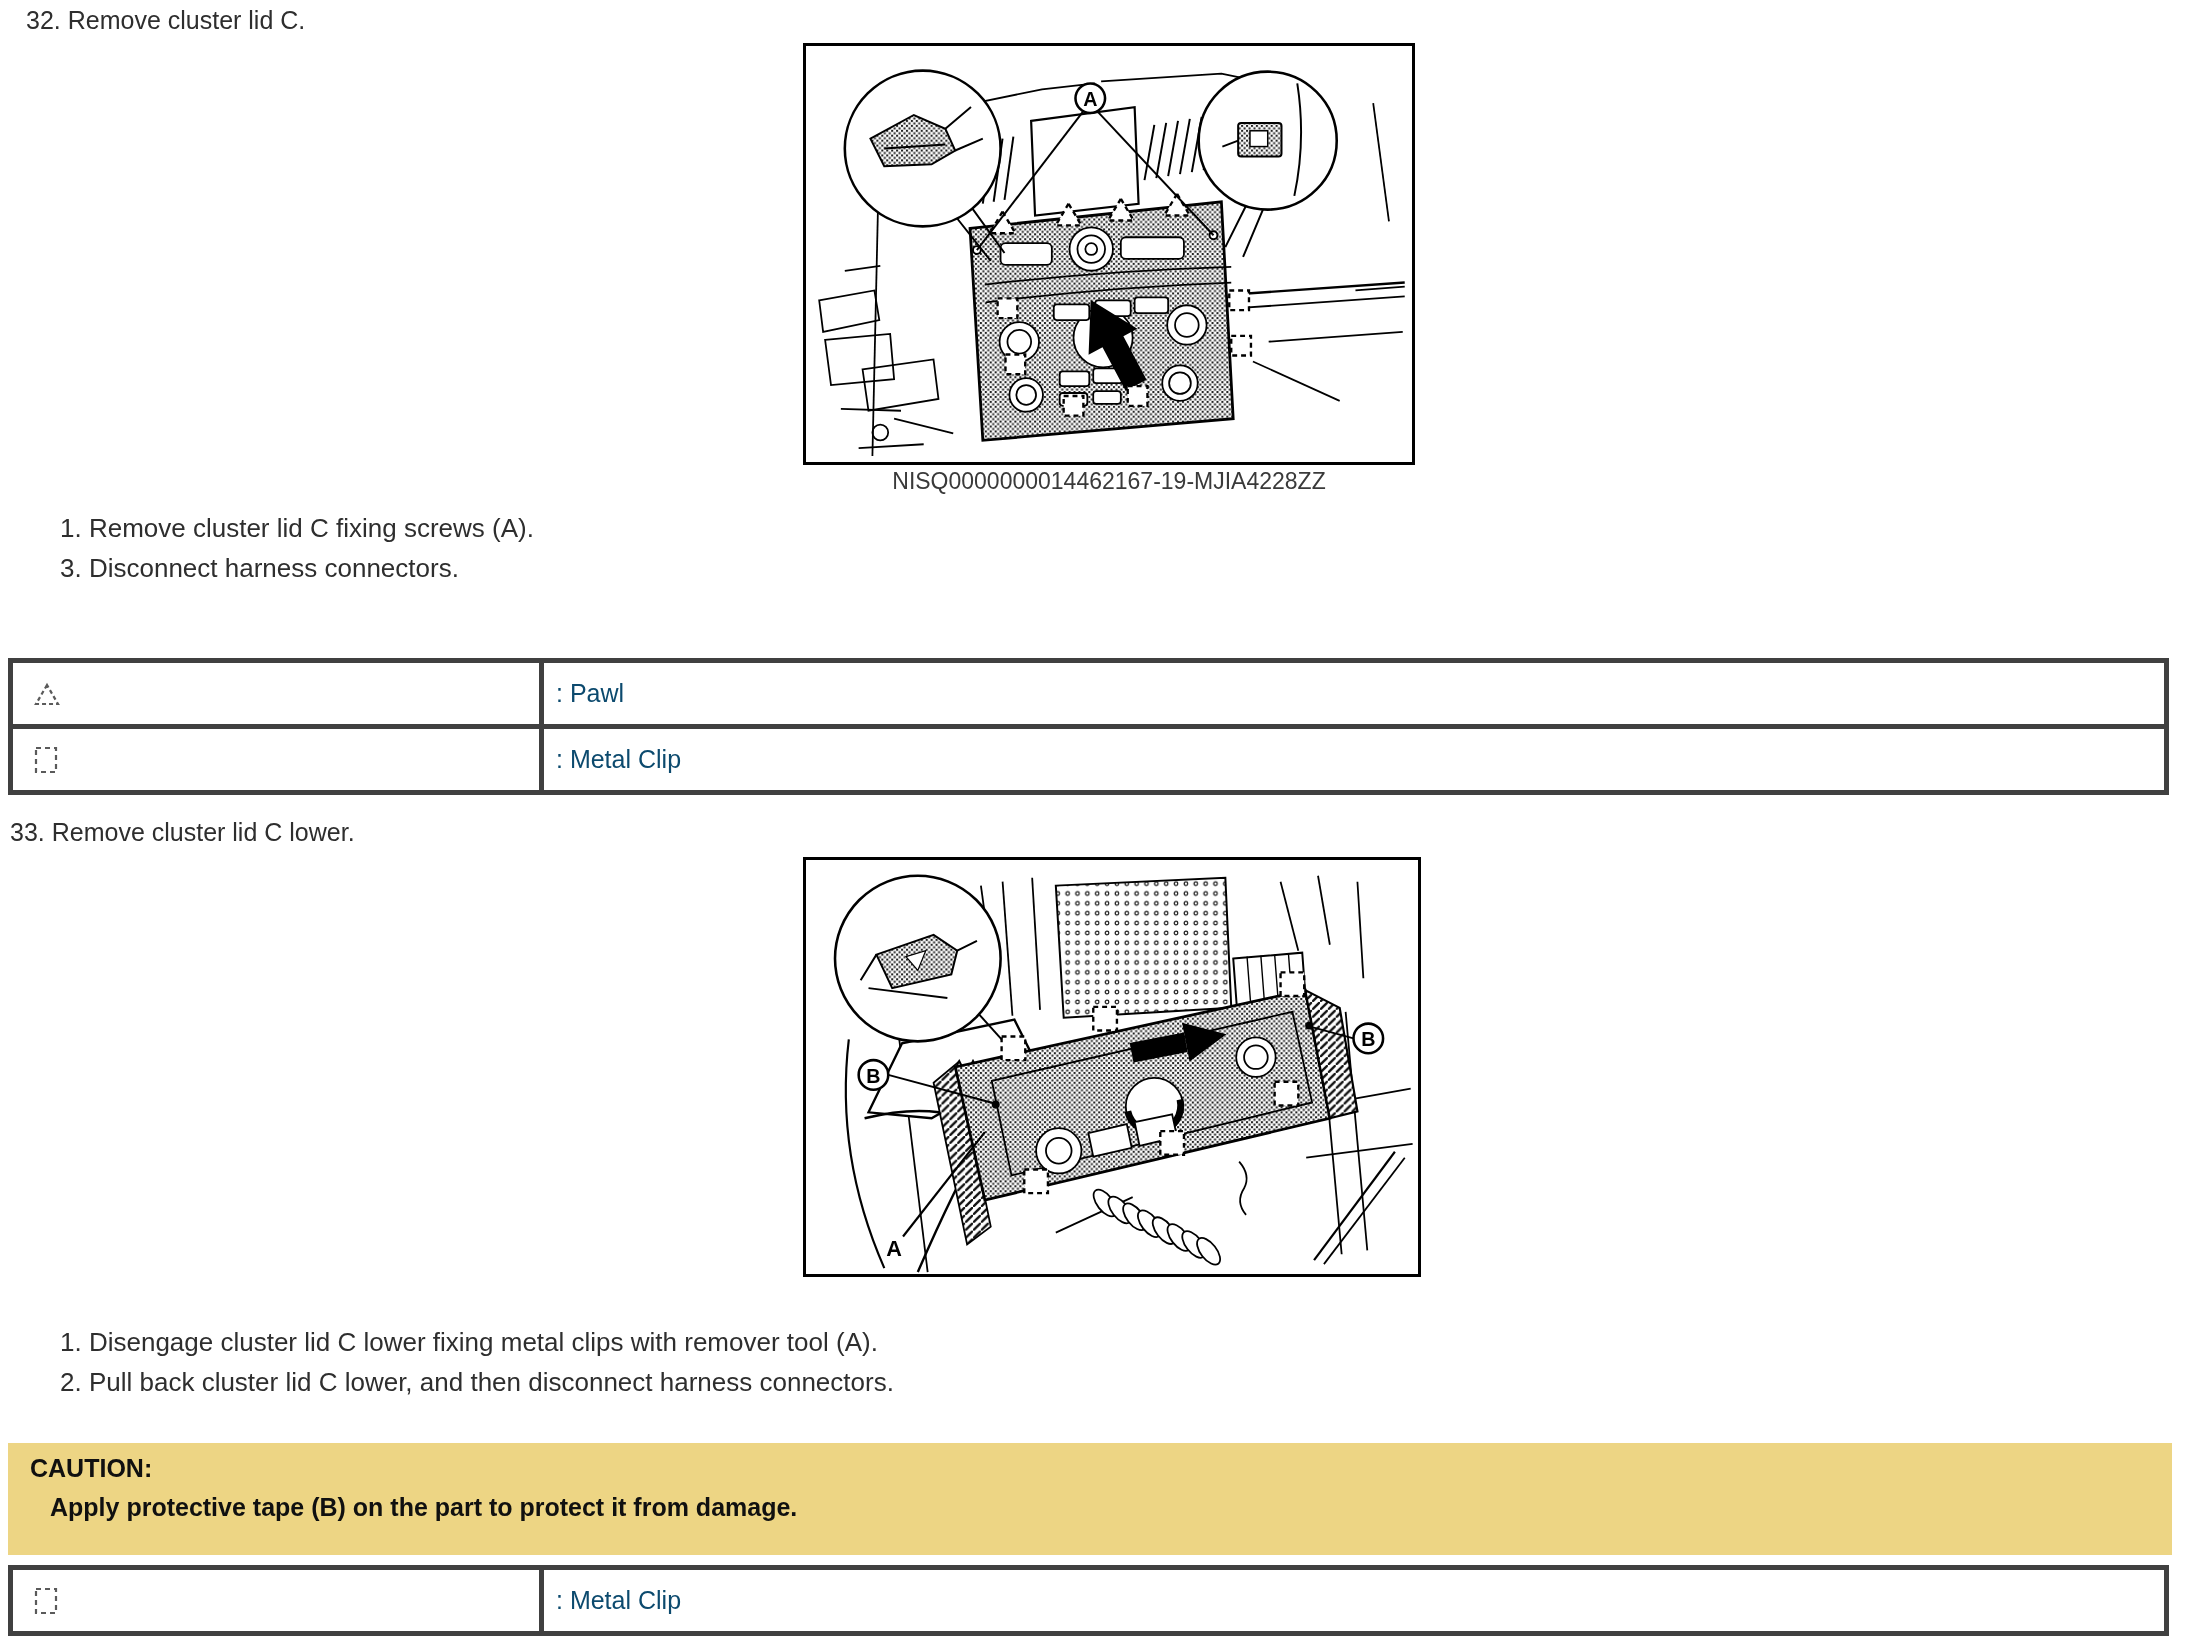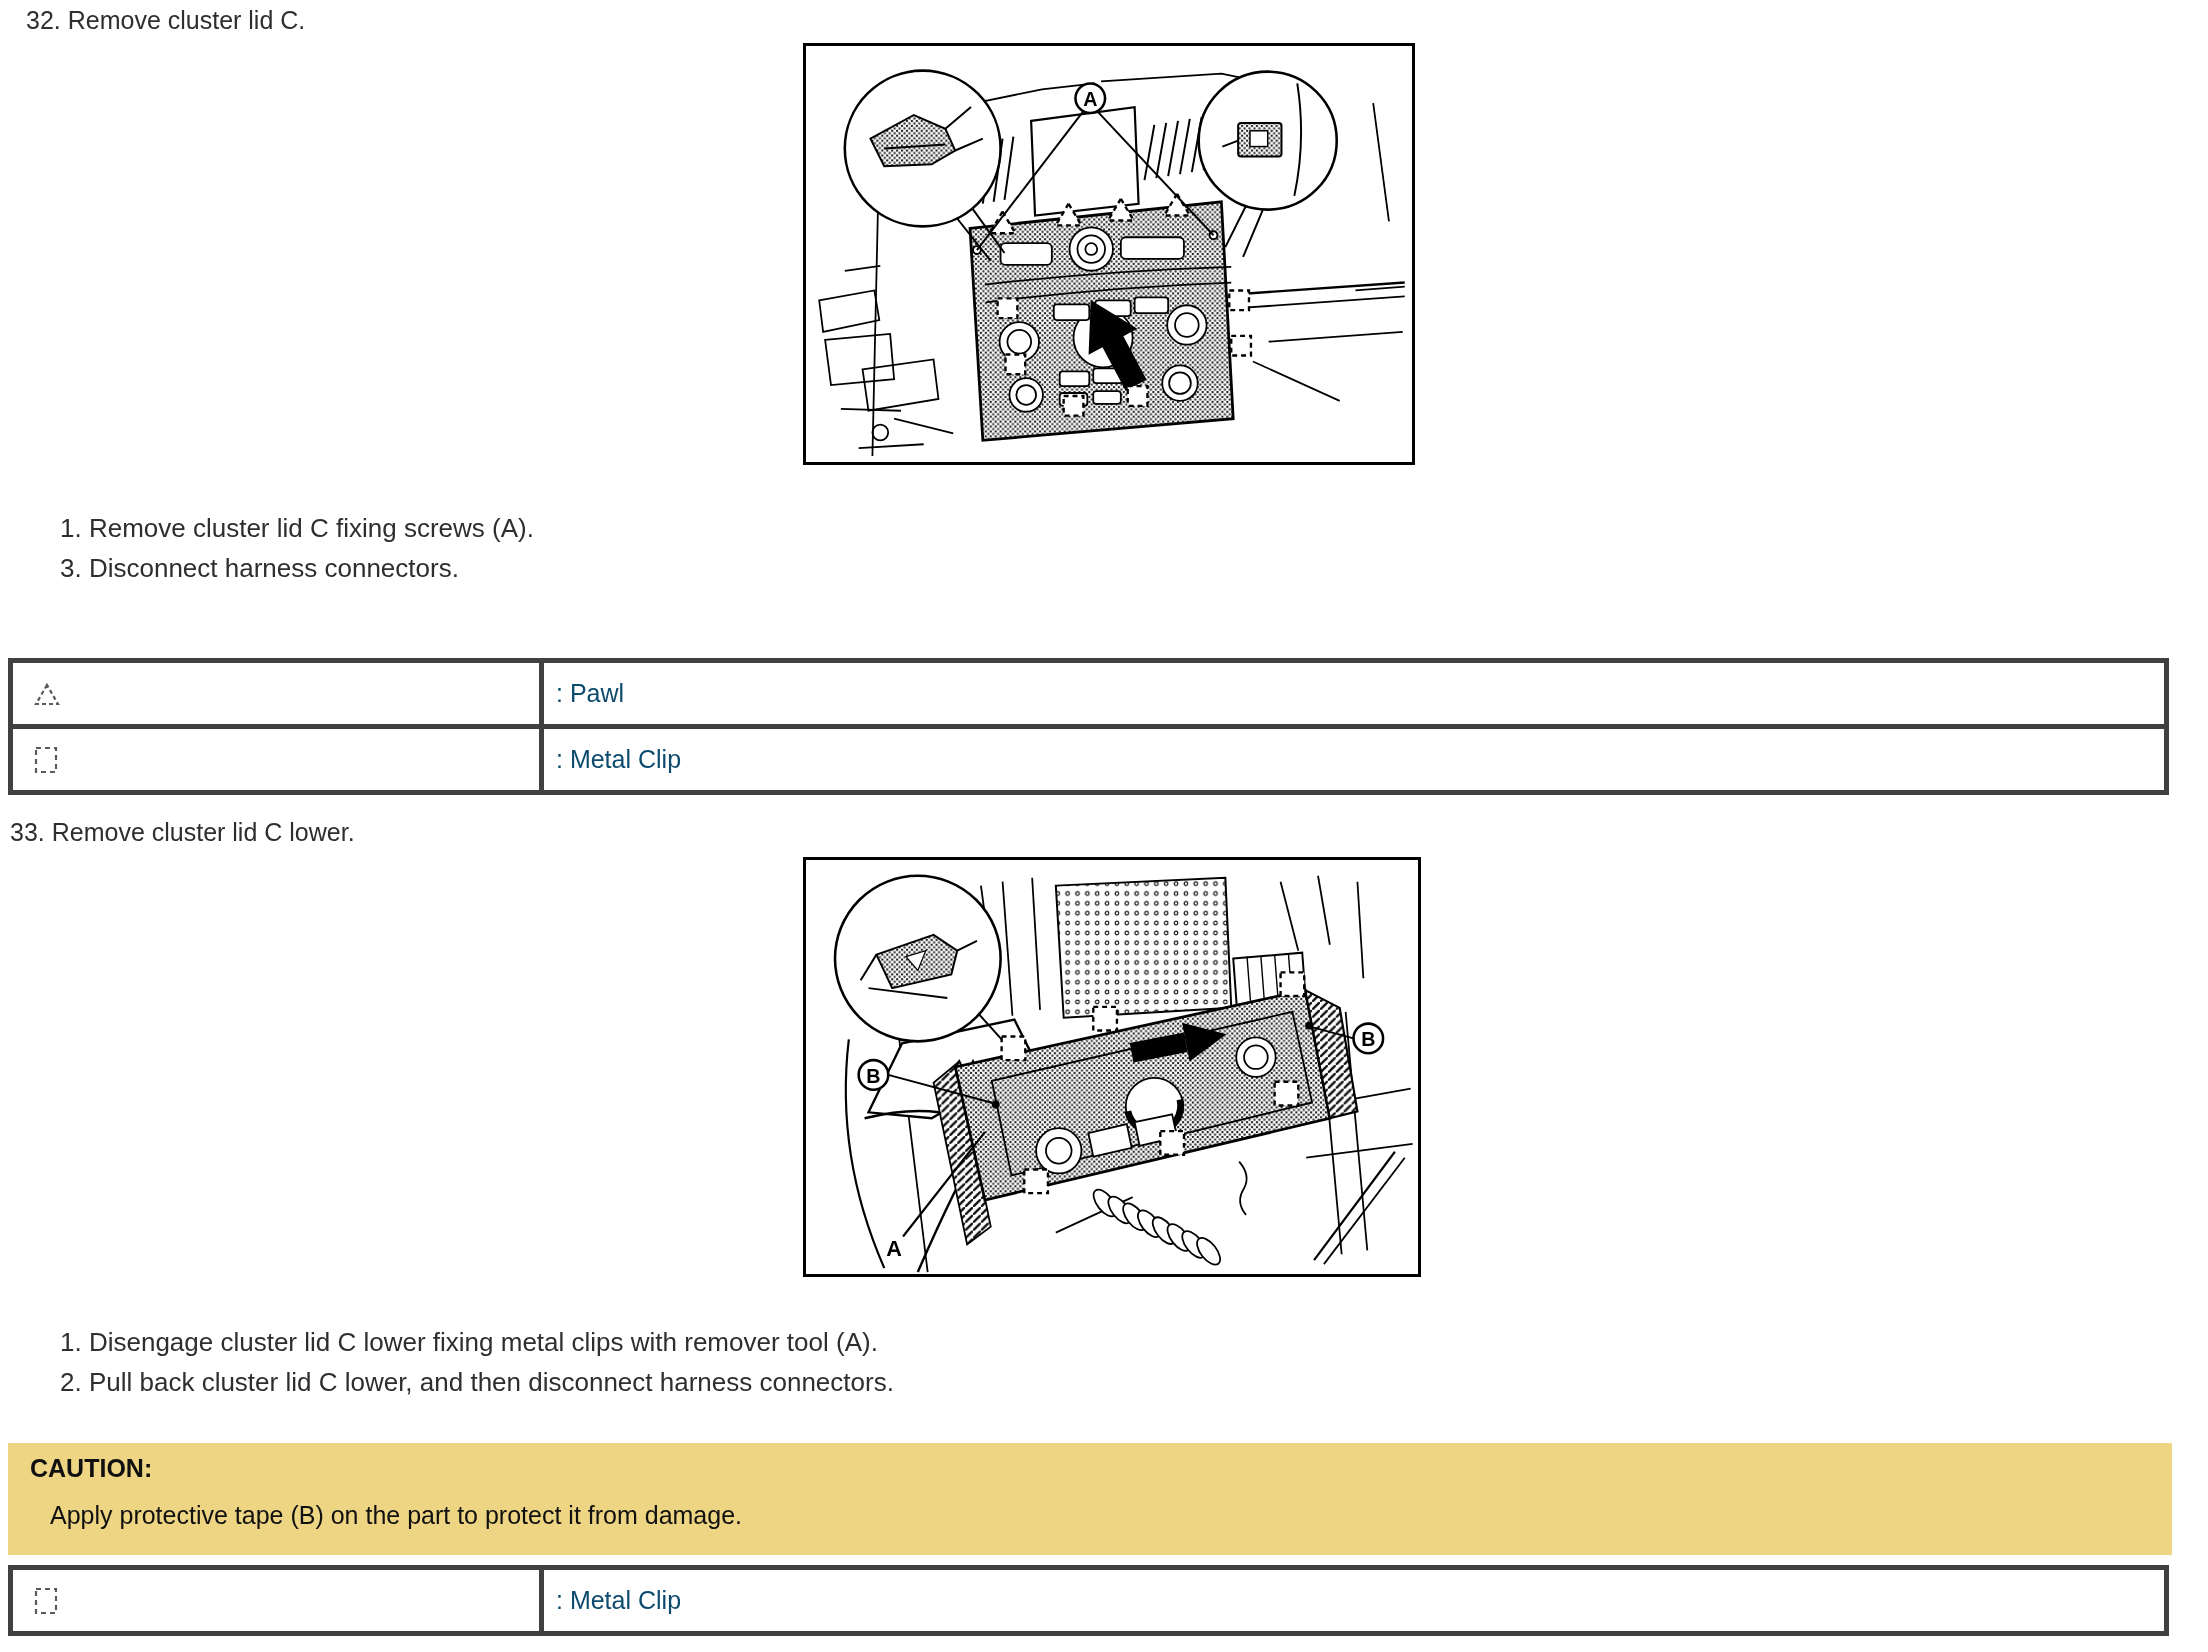--- a/index.html
+++ b/index.html
@@ -27,21 +27,21 @@
   table.legend{position:absolute;border-collapse:collapse;table-layout:fixed;width:2161px;background:#fff;}
   #tbl1{left:8px;top:658px;}
   #tbl2{left:8px;top:1565px;}
   table.legend td{border:5px solid #404040;height:59px;font-size:25px;color:#0c4a6e;vertical-align:middle;}
   td.sym-cell{width:505px;padding-left:20px;}
   td.lab-cell{padding-left:12px;}
   .sym{display:inline-block;vertical-align:middle;}
 
   .caution{position:absolute;left:8px;top:1443px;width:2164px;height:112px;background:#EDD584;box-sizing:border-box;padding-top:11px;}
   .c-head{font-weight:bold;font-size:25px;color:#101010;margin-left:22px;}
-  .c-text{font-weight:normal;font-size:25px;color:#101010;margin-left:42px;margin-top:18px;}
+  .c-text{font-weight:bold;font-size:25px;color:#101010;margin-left:42px;margin-top:10px;}
 
   .figtext{font-family:"Liberation Sans",sans-serif;font-weight:bold;}
 </style>
 </head>
 <body>
 
 <div class="page">
 
   <div class="heading" id="h32">32. Remove cluster lid C.</div>
 
@@ -162,20 +162,21 @@
       <g>
         <path d="M446 160 L424 204 M463 164 L442 214" stroke="#000" stroke-width="2" fill="none"></path>
         <circle cx="467" cy="96" r="70" fill="#fff" stroke="#000" stroke-width="2.6"></circle>
         <rect x="437" y="78" width="44" height="34" rx="3" fill="url(#d1)" stroke="#000" stroke-width="2"></rect>
         <rect x="449" y="86" width="18" height="16" fill="#fff" stroke="#000" stroke-width="1.5"></rect>
         <path d="M497 38 Q506 96 494 152 M437 96 L421 102" stroke="#000" stroke-width="2" fill="none"></path>
       </g>
     </svg>
   </div>
 
+  <div class="caption" id="cap1">NISQ0000000014462167-19-MJIA4228ZZ</div>
 
   <div class="substeps" id="sub32">
     <div>1. Remove cluster lid C fixing screws (A).</div>
     <div>3. Disconnect harness connectors.</div>
   </div>
 
   <table class="legend" id="tbl1">
     <tbody>
         <tr>
       <td class="sym-cell">

